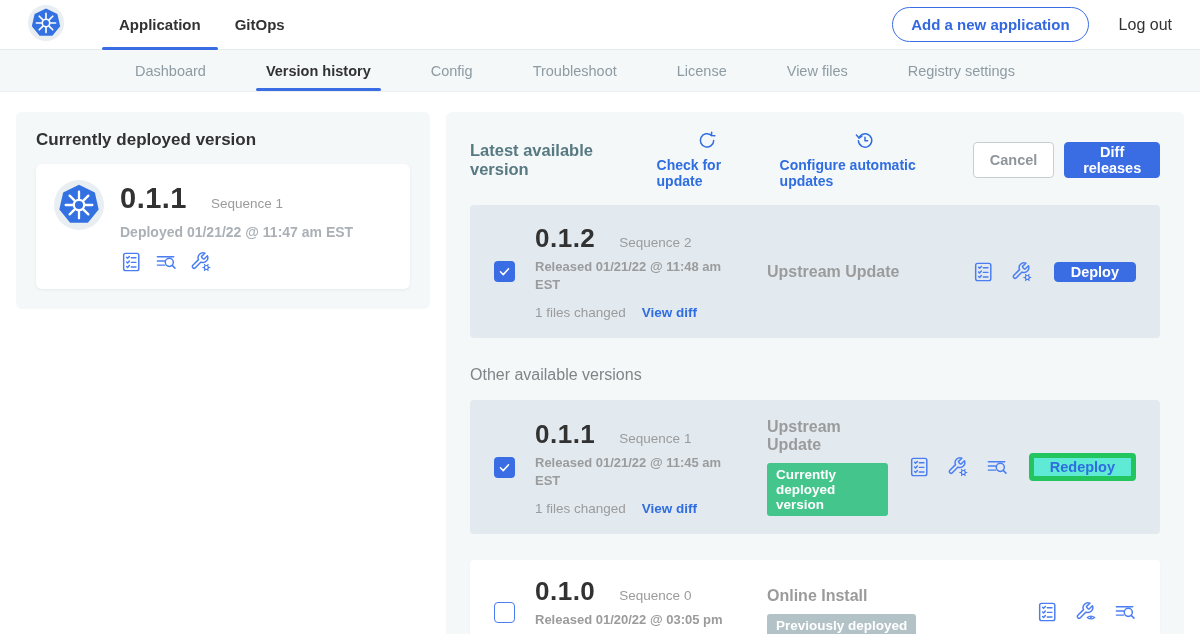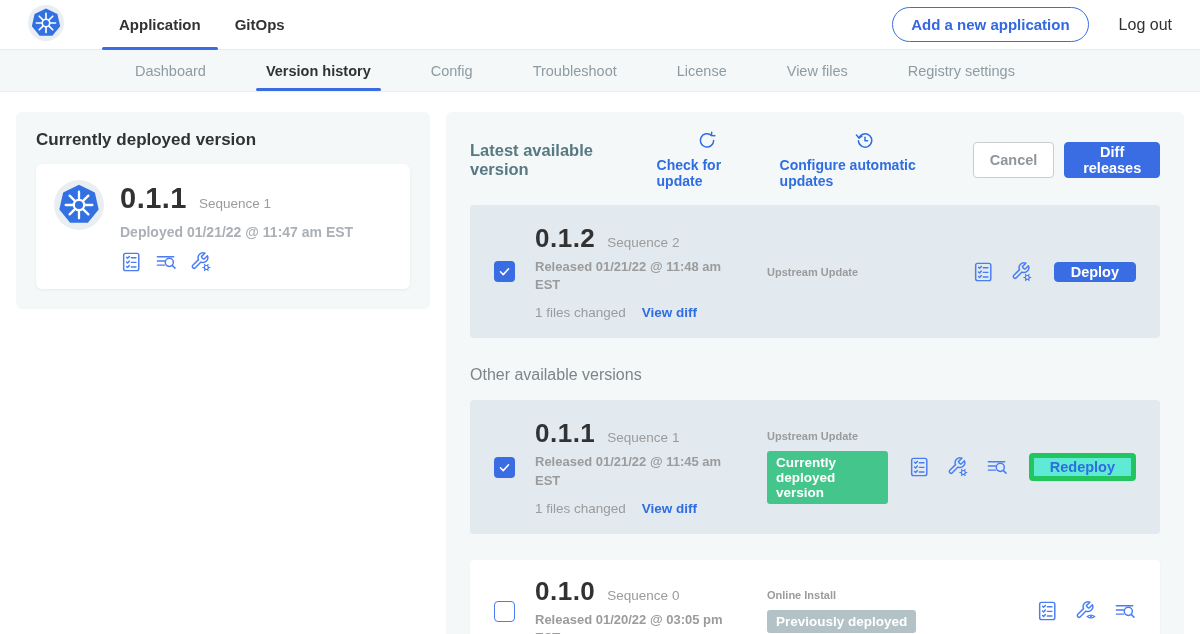--- a/index.html
+++ b/index.html
@@ -27,21 +27,21 @@
   .sub-tab.active::after { content:""; position:absolute; left:-10px; right:-10px; bottom:0; height:3px; background:#3a6de4; border-radius:2px; }
 
   
   .main { display:flex; align-items:flex-start; gap:16px; padding:20px 16px 0 16px; }
 
   
   .deployed-panel { width:414px; flex:none; background:#f4f8f9; border-radius:6px; padding:18px 20px 20px; }
   .panel-title { margin:0 0 14px; font-size:17px; font-weight:bold; color:#323232; }
   .deployed-card { background:#fff; border-radius:6px; padding:16px 18px; display:flex; gap:16px; box-shadow:0 1px 3px rgba(50,50,50,.07); }
   .dc-info { padding-top:2px; }
-  .version-line { display:flex; align-items:baseline; gap:12px; }
+  .version-line { display:flex; align-items:baseline; gap:24px; }
   .version-num { font-size:29px; font-weight:800; color:#323232; letter-spacing:.5px; }
   .sequence { font-size:13.5px; color:#9b9b9b; }
   .deployed-ts { margin:9px 0 11px; font-size:14px; font-weight:600; color:#aab0b5; }
   .icon-row { display:flex; align-items:center; gap:13px; color:#4a7df2; }
   .ic { width:22px; height:22px; display:block; cursor:pointer; }
   .ic-sm { width:20px; height:20px; display:block; }
 
   
   .available-panel { flex:1; background:#f4f8f9; border-radius:6px; padding:18px 24px 24px; }
   .avail-header { display:flex; align-items:center; gap:22px; margin-bottom:16px; }
@@ -64,21 +64,21 @@
   .checkbox.checked { background:#3a6de4; }
   .checkbox.unchecked { background:#fff; border:1.5px solid #4a7df2; }
 
   .version-col { flex:none; width:212px; }
   .row-version-num { font-size:26px; font-weight:800; color:#323232; letter-spacing:.5px; }
   .released { margin-top:4px; font-size:13px; font-weight:bold; color:#9b9b9b; line-height:1.4; max-width:196px; }
   .files-line { margin-top:11px; font-size:13.5px; color:#9b9b9b; display:flex; align-items:center; gap:16px; }
   .view-diff { color:#2f6de0; font-weight:bold; cursor:pointer; }
 
   .source-col { flex:1; }
-  .source-label { font-size:11px; font-weight:bold; color:#9b9b9b; }
+  .source-label { font-size:16px; font-weight:bold; color:#9b9b9b; }
   .badge { display:inline-block; margin-top:9px; padding:4px 9px; border-radius:3px; font-size:13.5px; font-weight:bold; color:#fff; }
   .badge-green { background:#44c58c; }
   .badge-gray { background:#b3c2c7; }
 
   .actions { display:flex; align-items:center; gap:17px; color:#4a7df2; }
   .actions .btn { margin-left:4px; }
 </style>
 </head>
 <body>
 

